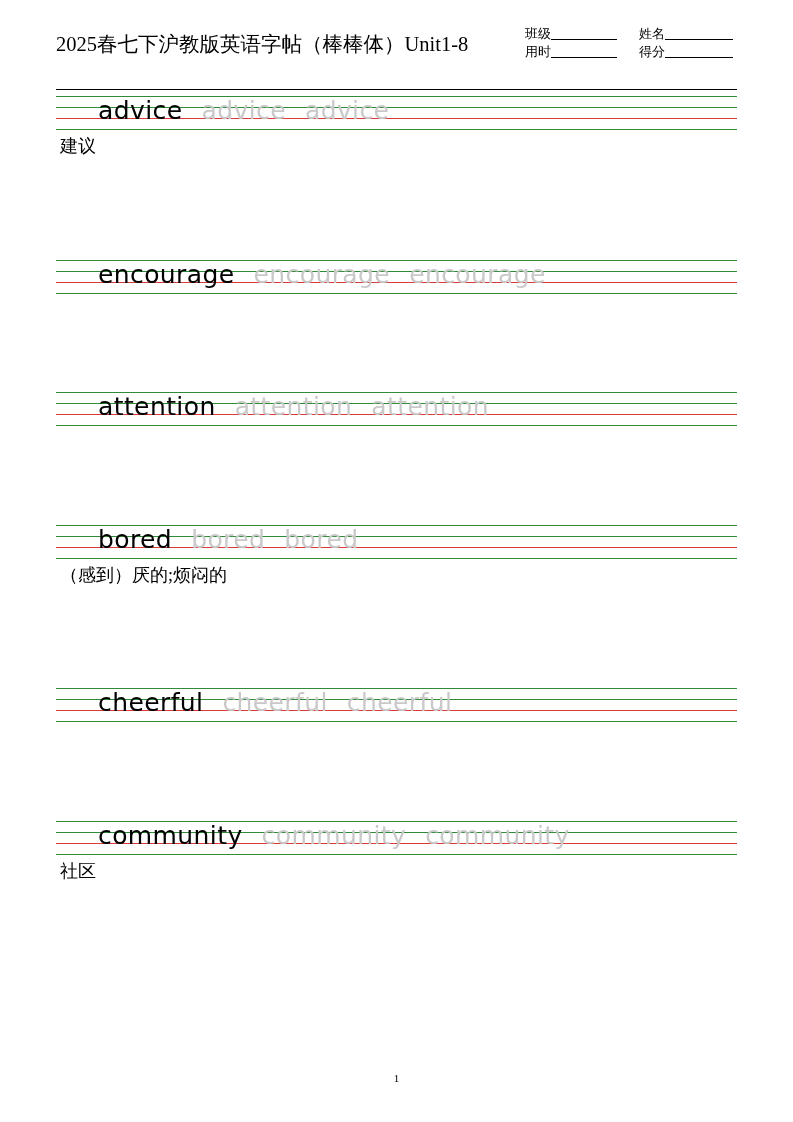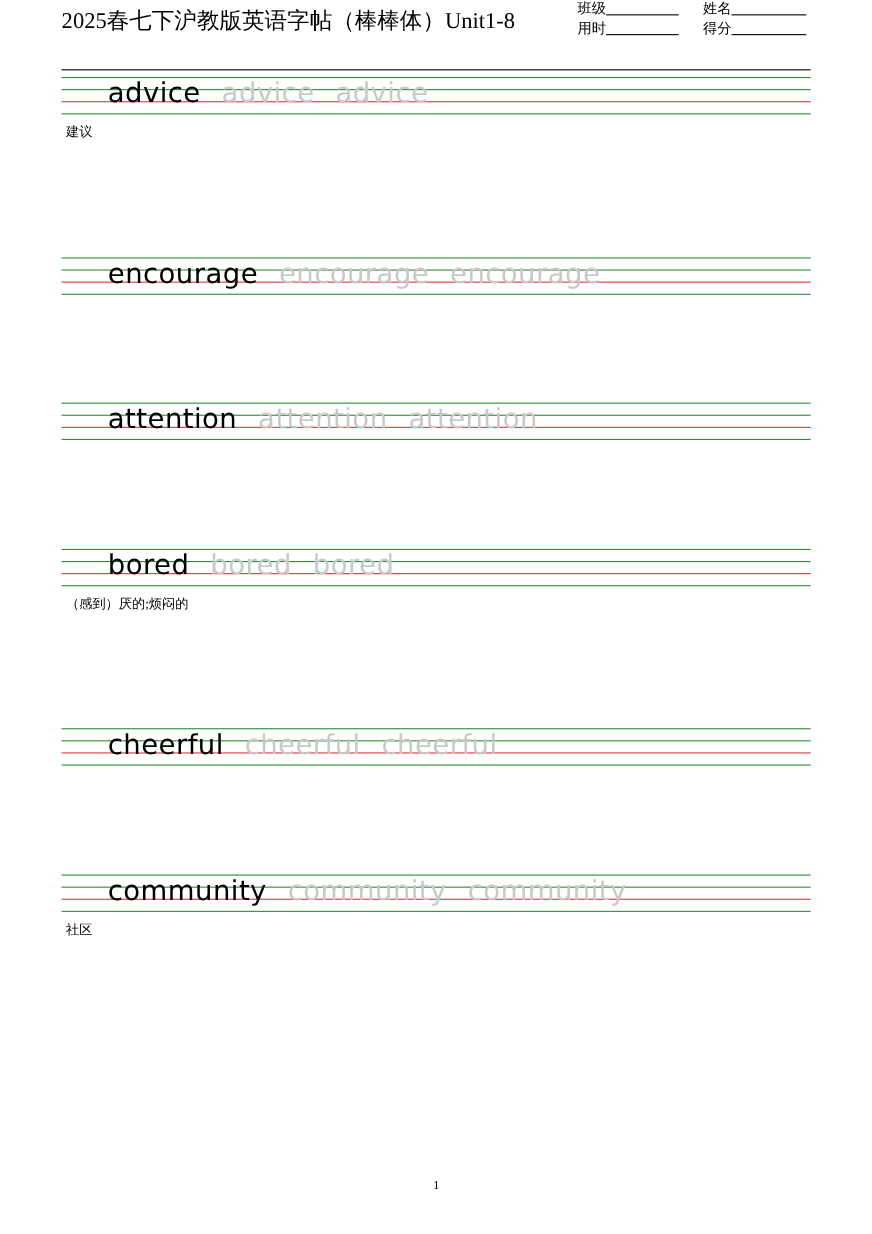--- a/index.html
+++ b/index.html
@@ -21,20 +21,21 @@
     height: 1122px;
     box-sizing: border-box;
     padding: 0 56px;
   }
 
   
   .header {
     display: flex;
     align-items: flex-start;
     justify-content: space-between;
+    padding-top: 26px;
     height: 56px;
   }
   .doc-title {
     font-family: "Liberation Serif", serif;
     font-size: 20.5px;
     letter-spacing: 0px;
     white-space: nowrap;
     padding-top: 4px;
   }
   .header-fields {
@@ -110,21 +111,21 @@
     line-height: 34px;
     letter-spacing: 0.4px;
     white-space: nowrap;
     margin-left: 40px;
   }
   .word .solid { color: #000; font-weight: 500; }
   .word .ghost { color: #c9c9c9; font-weight: 500; }
 
   .meaning {
     font-family: "Liberation Serif", serif;
-    font-size: 12px;
+    font-size: 18px;
     color: #000;
     padding: 8px 0 6px 4px;
     height: 17px;
     line-height: 17px;
   }
 
   
   .blank-staff {
     position: relative;
     height: 34px;

